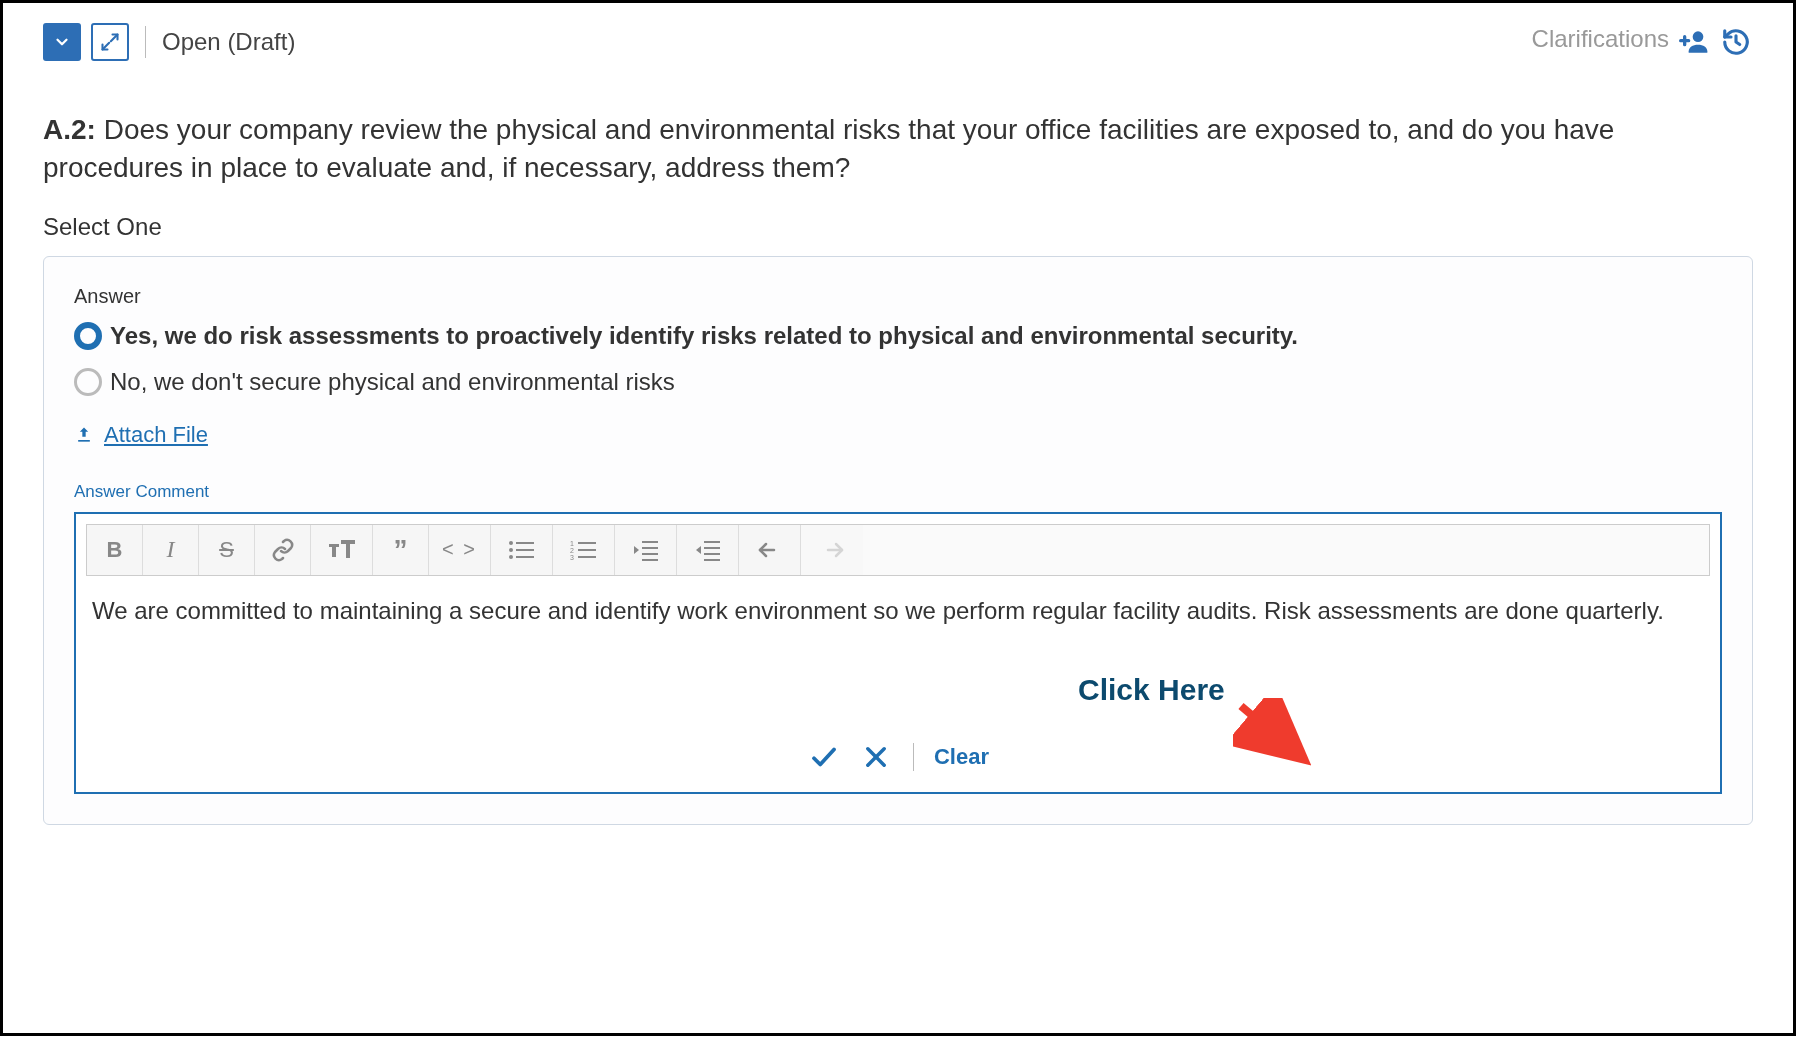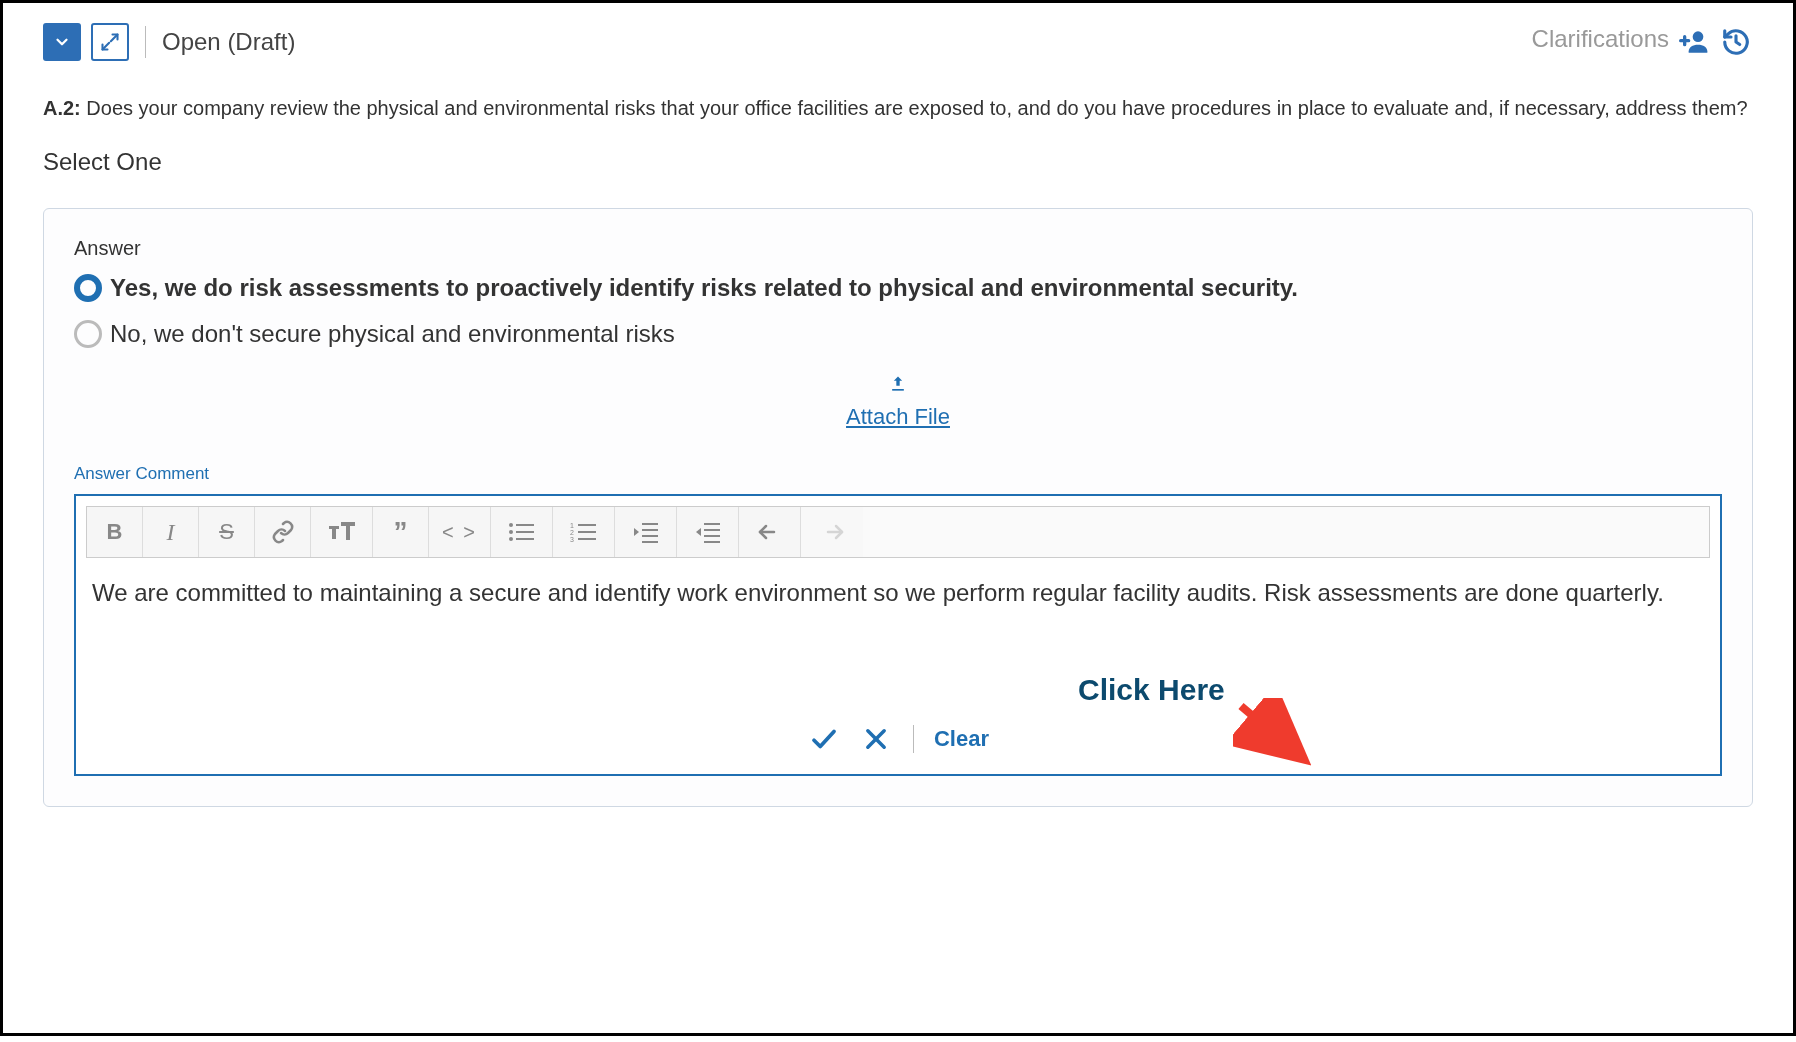--- a/index.html
+++ b/index.html
@@ -49,34 +49,34 @@
     font-size: 24px;
     color: #444;
   }
   .header-right {
     display:flex; align-items:flex-start; gap:8px;
   }
   .clar-label { font-size:24px; color:#999; }
   .hicon { width:34px; height:34px; display:flex; align-items:center; justify-content:center; color:#2d6eb5; }
 
   .question {
-    margin-top: 34px;
-    font-size: 20px;
+    margin-top: 50px;
+    font-size: 28px;
     color:#333;
     line-height:1.35;
   }
   .question b { font-weight:700; }
   .select-one {
     margin-top: 26px;
     font-size: 24px;
     color:#333;
   }
 
   .answer-card {
-    margin-top: 32px;
+    margin-top: 15px;
     border: 1px solid #cfd8e3;
     border-radius: 6px;
     background: #fdfdfe;
     padding: 28px 30px 30px 30px;
   }
   .answer-label { font-size:20px; color:#333; }
   .radio-row {
     display:flex; align-items:center; gap:8px;
     margin-top: 14px;
     font-size:24px;
@@ -91,21 +91,20 @@
   .radio-label { font-weight:400; }
   .radio-row.selected .radio-label { font-weight:700; }
 
   .attach {
     display:flex; align-items:center; gap:10px;
     margin-top: 26px;
     color:#1f6fb2;
     font-size:22px;
     text-decoration: underline;
     font-weight:500;
-    flex-direction:column;
   }
   .attach svg { }
 
   .answer-comment-label {
     margin-top: 34px;
     color:#1f6fb2;
     font-size:17px;
     font-weight:500;
   }
 

